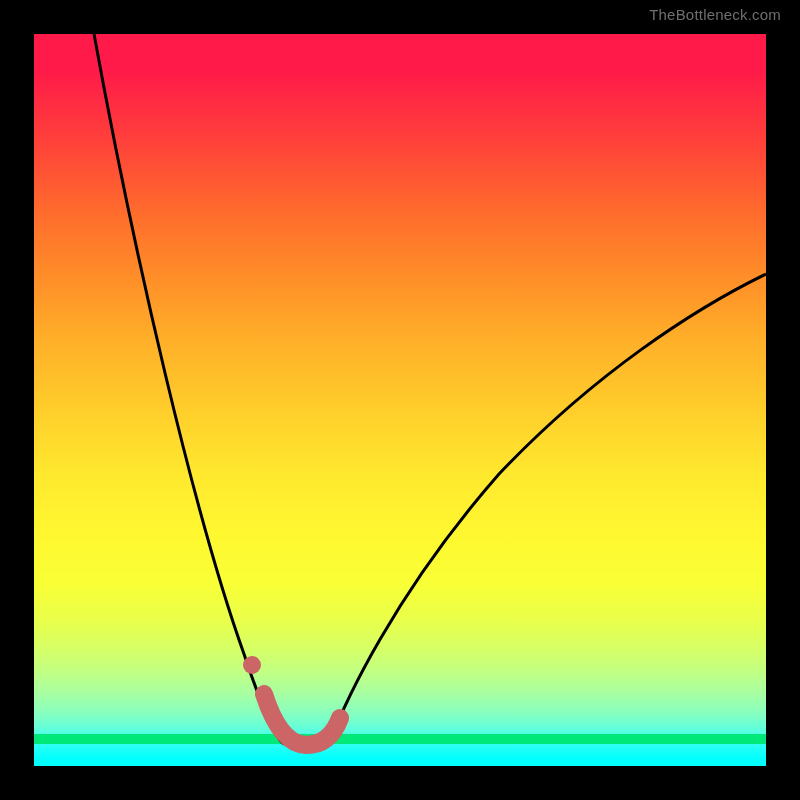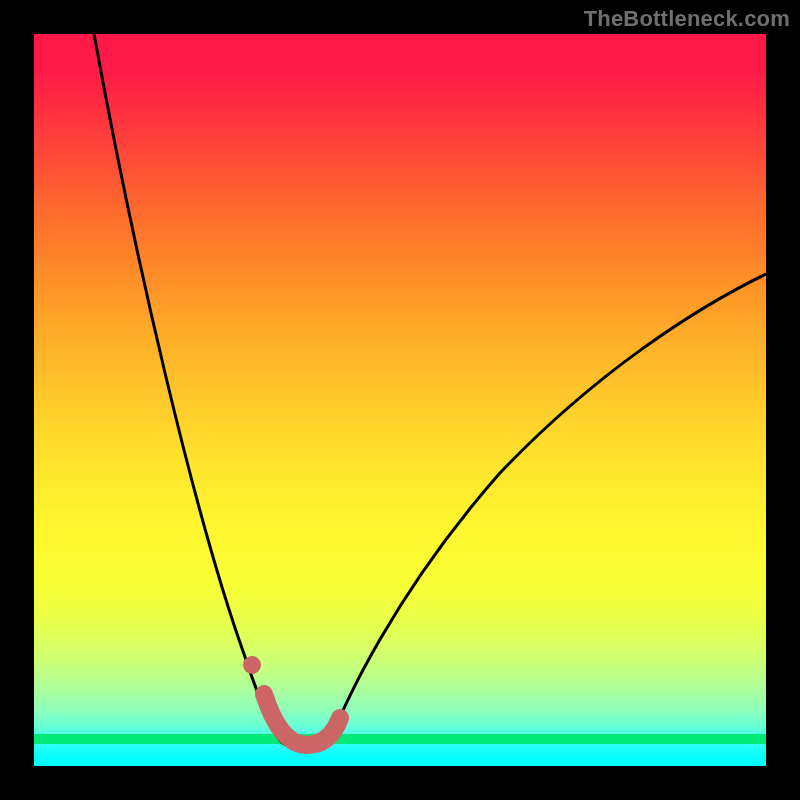--- a/index.html
+++ b/index.html
@@ -58,24 +58,24 @@
     position: absolute;
     left: 0;
     right: 0;
     height: 10px;
     bottom: 22px;
     background: #00e878;
   }
   .watermark {
     position: absolute;
     top: 6px;
-    right: 10px;
+    right: 19px;
     color: #6f6f6f;
-    font-size: 22px;
-    font-weight: 700;
+    font-size: 15px;
+    font-weight: 400;
     letter-spacing: 0.2px;
     user-select: none;
   }
   svg.curves {
     position: absolute;
     inset: 0;
   }
 </style>
 </head>
 <body>

